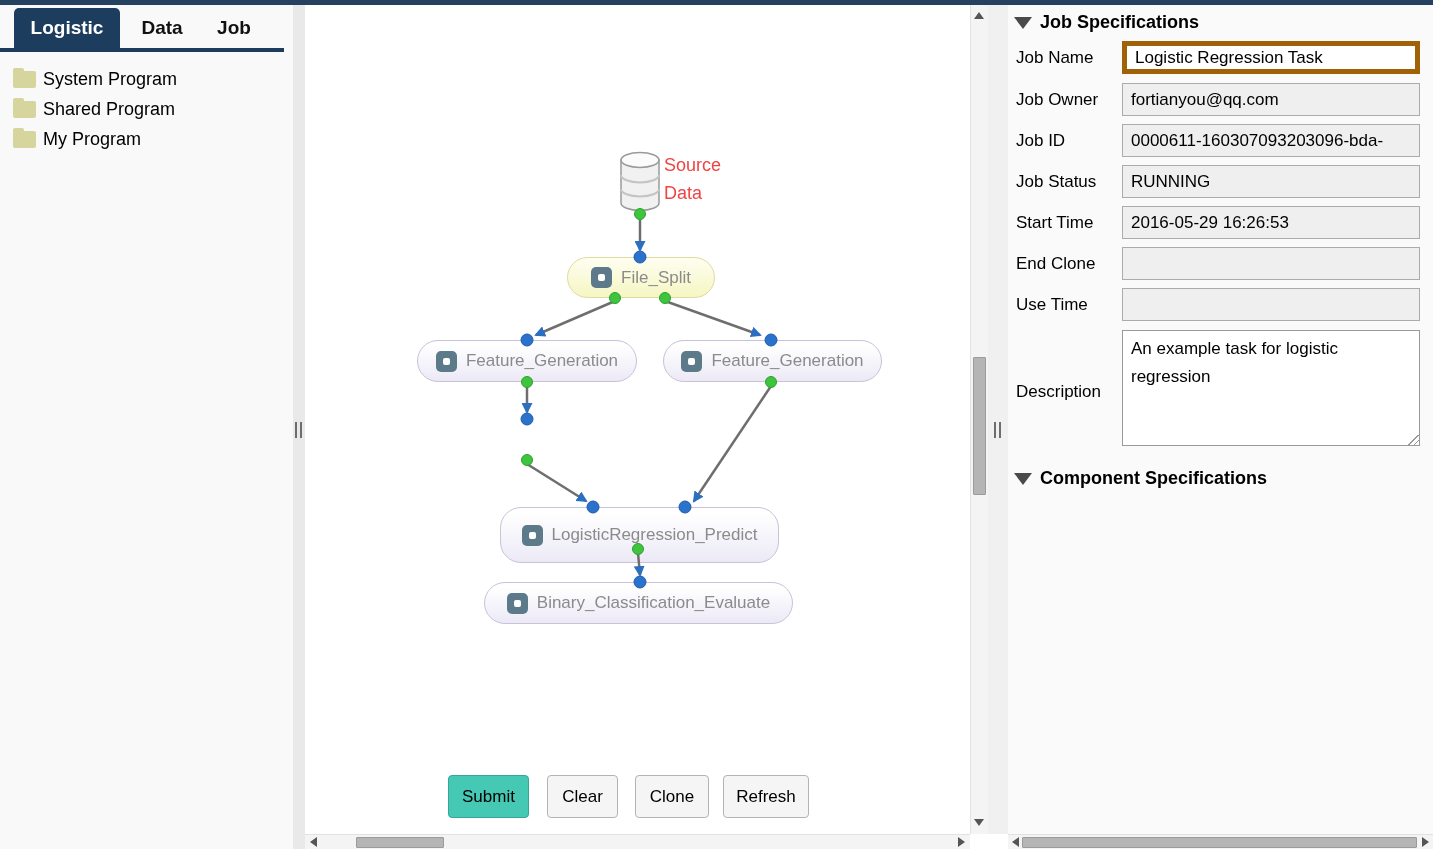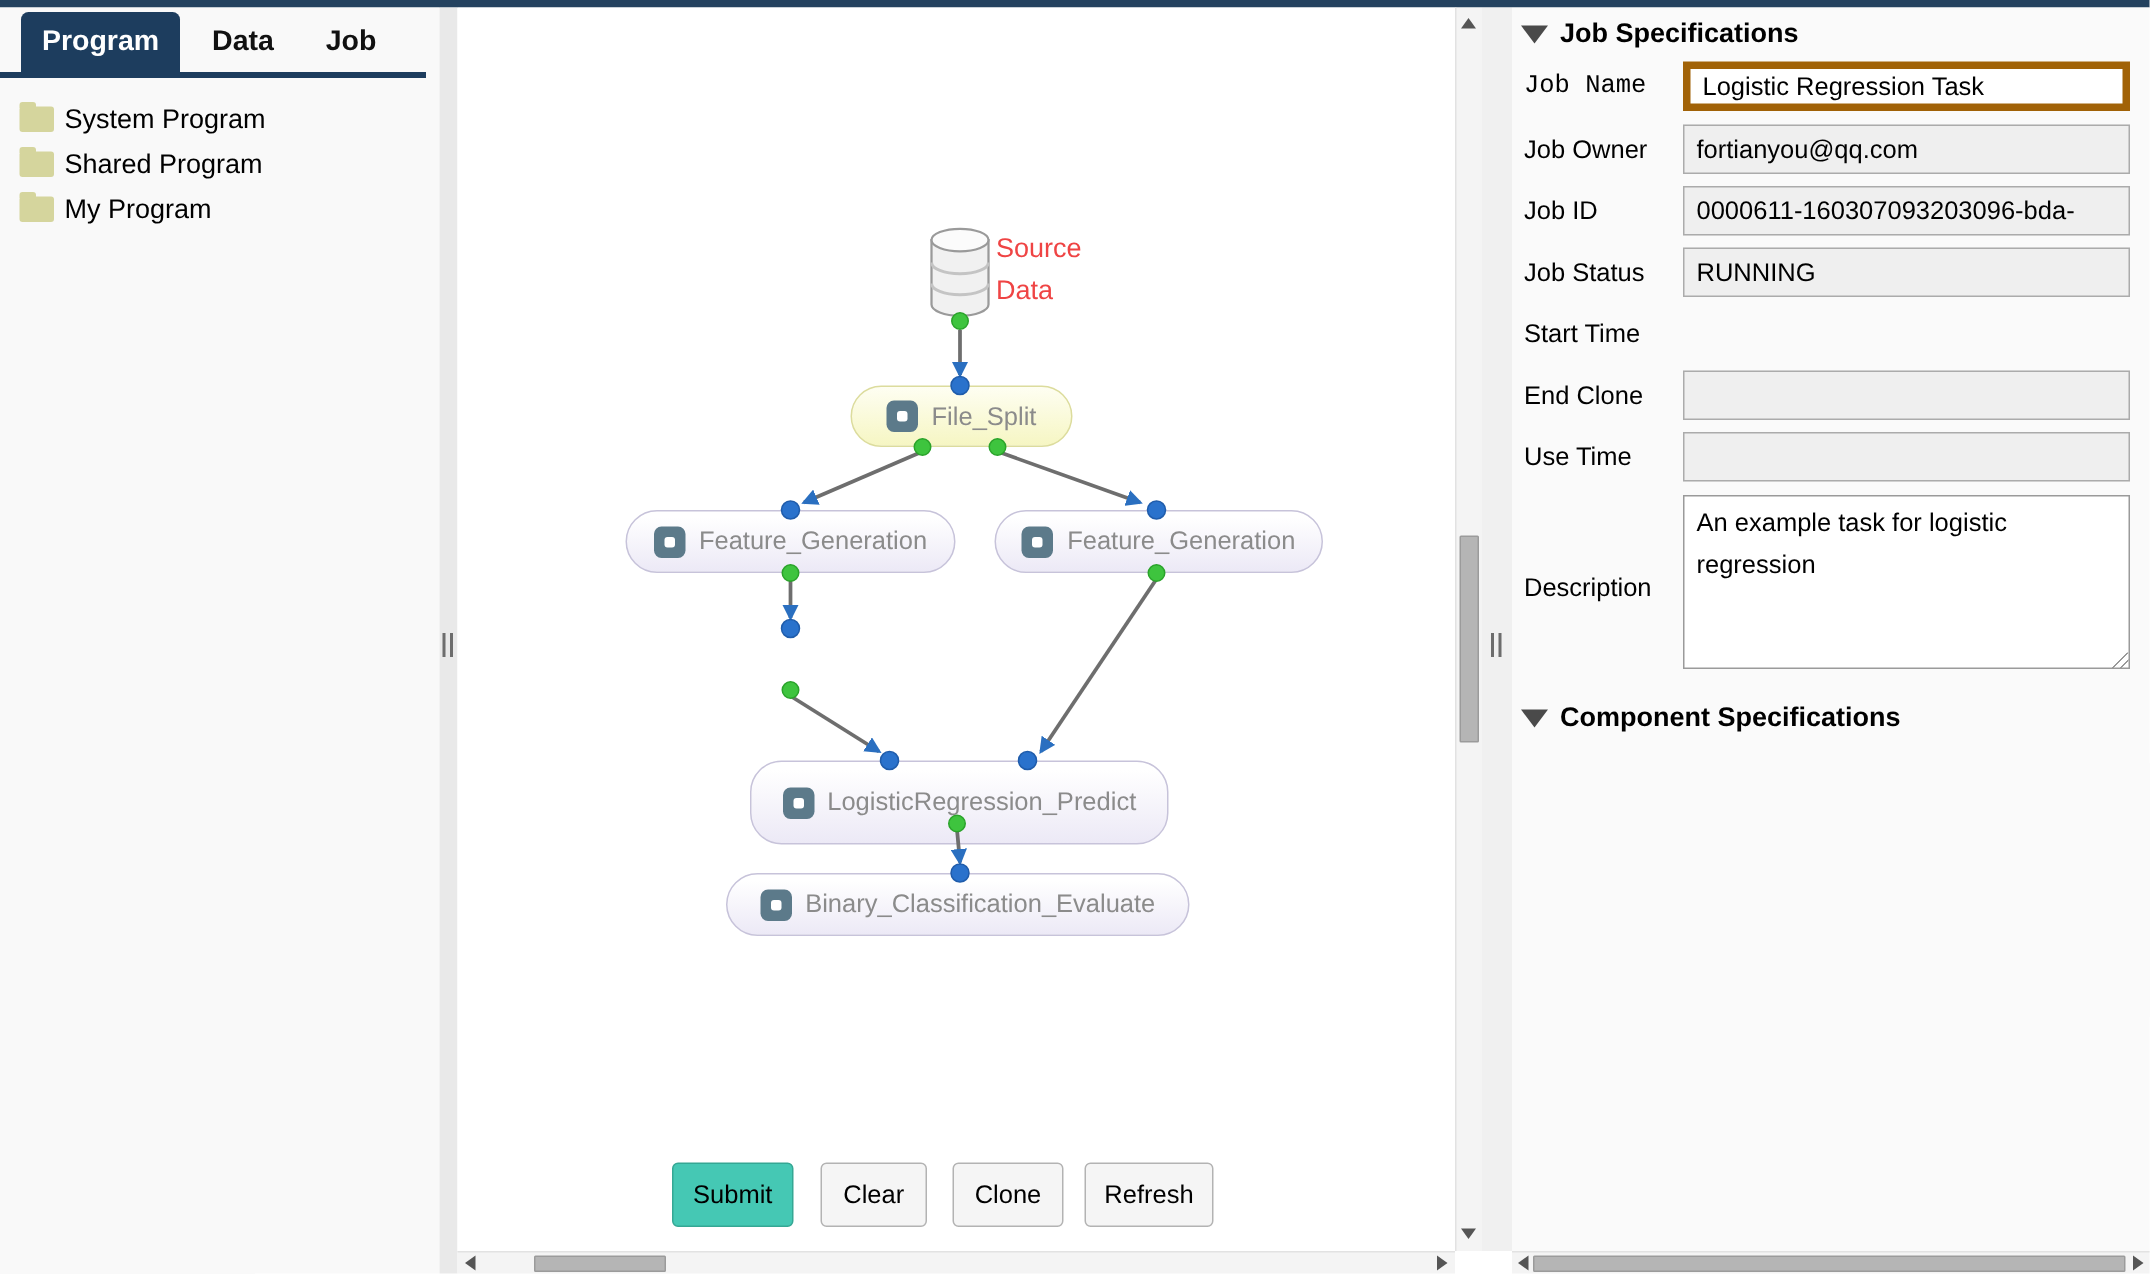--- a/index.html
+++ b/index.html
@@ -67,21 +67,21 @@
   .resize-grip { position:absolute; left:400px; top:430px; width:11px; height:11px; z-index:7;
     background:linear-gradient(135deg, transparent 45%, #999 45%, #999 52%, transparent 52%, transparent 70%, #999 70%, #999 77%, transparent 77%); }
 </style>
 </head>
 <body>
 
 <div class="abs top-bar"></div>
 
 <div class="abs sidebar">
   <div class="tab active" style="left:14px; width:106px;">
-    <span>Program</span>
+    <span>Logistic</span>
   </div>
   <div class="tab" style="left:132px; width:60px;">
     <span>Data</span>
   </div>
   <div class="tab" style="left:206px; width:56px;">
     <span>Job</span>
   </div>
   <div class="tab-underline"></div>
 
   <div class="folder-row" style="top:61px;">
@@ -207,33 +207,34 @@
   <span class="tri-right" style="position:absolute; right:5px; top:2px;"></span>
 </div>
 
 <div class="abs right-panel">
 
   <div class="section-header" style="top:7px;">
     <span class="tri-collapse"></span>
     <span class="section-title">Job Specifications</span>
   </div>
 
-  <span class="spec-label" style="top:43px;font-family:Liberation Mono, monospace;">Job Name</span>
+  <span class="spec-label" style="top:43px;">Job Name</span>
   <input class="spec-input editable" style="top: 36px;" value="Logistic Regression Task">
 
   <span class="spec-label" style="top:85px;">Job Owner</span>
   <input class="spec-input ro" style="top: 78px;" readonly="" value="fortianyou@qq.com">
 
   <span class="spec-label" style="top:126px;">Job ID</span>
   <input class="spec-input ro" style="top: 119px;" readonly="" value="0000611-160307093203096-bda-">
 
   <span class="spec-label" style="top:167px;">Job Status</span>
   <input class="spec-input ro" style="top: 160px;" readonly="" value="RUNNING">
 
   <span class="spec-label" style="top:208px;">Start Time</span>
+  <input class="spec-input ro" style="top: 201px;" readonly="" value="2016-05-29 16:26:53">
 
   <span class="spec-label" style="top:249px;">End Clone</span>
   <input class="spec-input ro" style="top: 242px;" readonly="" value="">
 
   <span class="spec-label" style="top:290px;">Use Time</span>
   <input class="spec-input ro" style="top: 283px;" readonly="" value="">
 
   <span class="spec-label" style="top:377px;">Description</span>
   <textarea class="spec-textarea" style="top: 325px;">An example task for logistic regression</textarea>
   <span class="resize-grip"></span>

